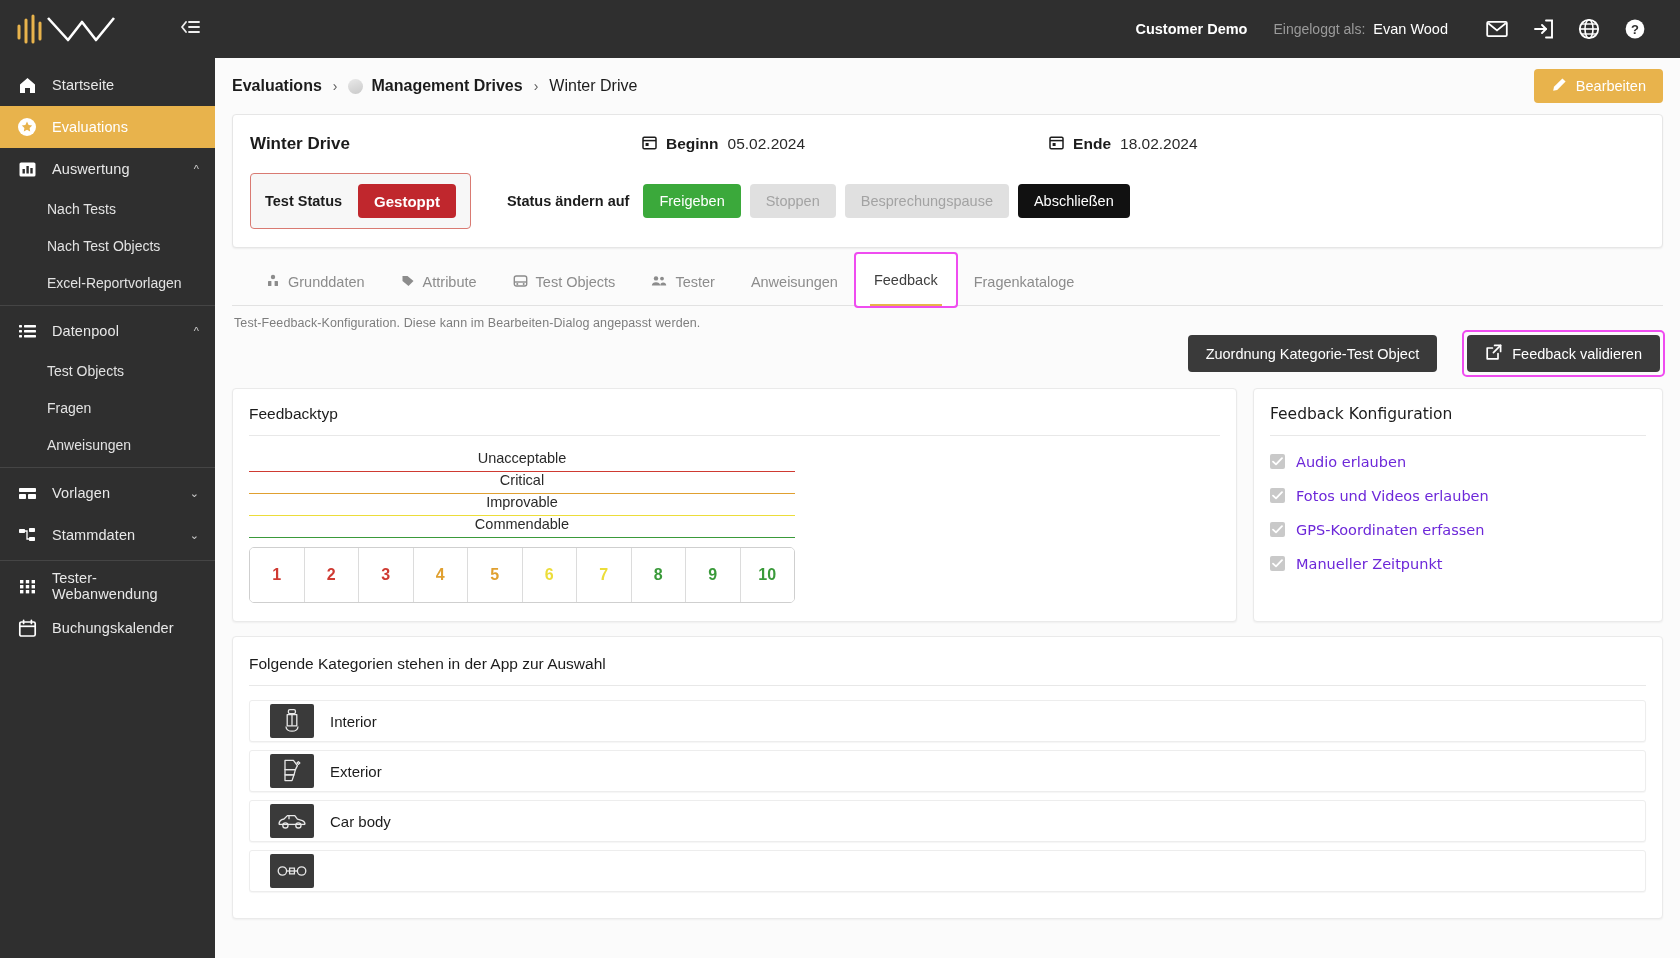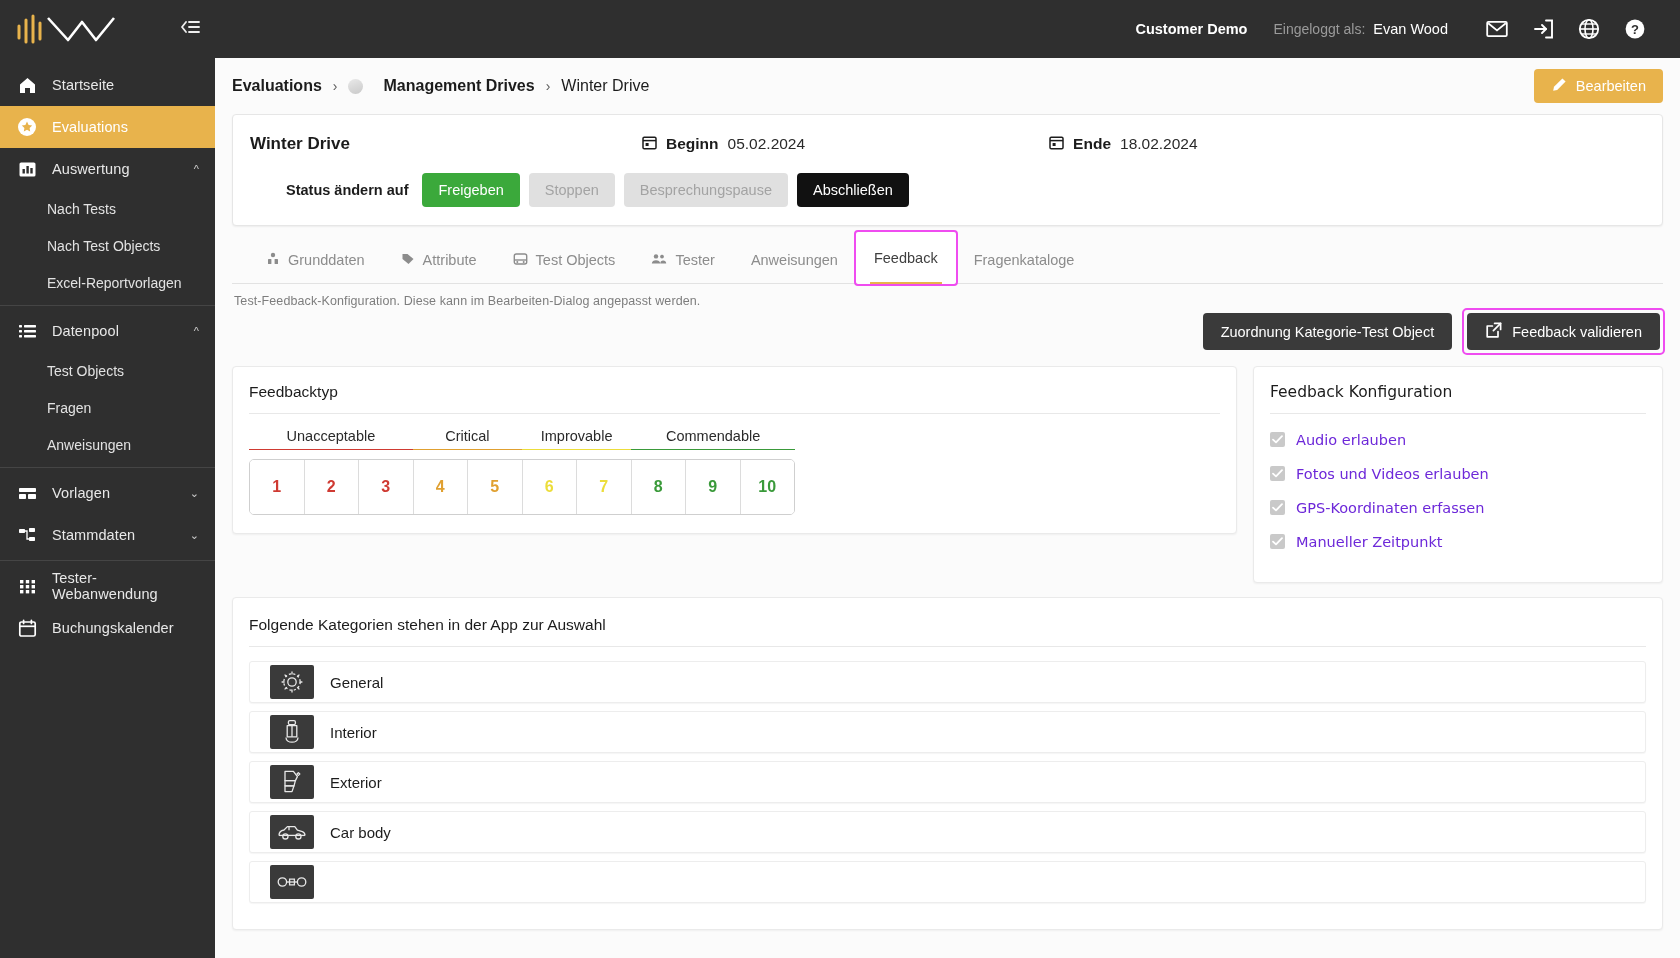--- a/index.html
+++ b/index.html
@@ -58,21 +58,21 @@
   .tb-icon { width: 46px; display: flex; justify-content: center; align-items: center; cursor: pointer; }
 
   
   .crumbrow {
     height: 56px; display: flex; align-items: center; justify-content: space-between;
     padding: 0 17px 0 17px; background: #fbfbfb;
   }
   .crumbs { display: flex; align-items: center; gap: 11px; font-size: 16px; }
   .crumb-first { color: #1c1c1c; font-weight: bold; cursor: pointer; }
   .crumb-sep { color: #5b5b5b; font-size: 14px; }
-  .crumb-mid { color: #1c1c1c; font-weight: bold; display: flex; align-items: center; gap: 20px; cursor: pointer; }
+  .crumb-mid { color: #1c1c1c; font-weight: bold; display: flex; align-items: center; gap: 8px; cursor: pointer; }
   .crumb-dot {
     width: 15px; height: 15px; border-radius: 50%;
     background: linear-gradient(160deg,#e9e9e9,#c9c9c9);
   }
   .crumb-last { color: #1c1c1c; }
   .btn-edit {
     background: #e8b34c; color: #fff; border: none; border-radius: 4px;
     height: 34px; padding: 0 17px; display: flex; align-items: center; gap: 9px;
     font-size: 14.5px; cursor: pointer; font-family: inherit; justify-content: space-between;
   }
@@ -132,40 +132,40 @@
   .tab.hl {
     outline: 2px solid #ef4cf0; background: #fff; border-radius: 2px;
     margin: -6px 0 0 0; height: 52px; align-self: flex-start;
   }
   .tab.hl::after { bottom: 0; }
 
   .desc {
     font-size: 12.5px; color: #7d7d7d; padding: 10px 0 0 2px; letter-spacing: .1px;
   }
 
-  .actionsrow { display: flex; justify-content: flex-end; align-items: center; margin-top: 2px; gap: 1px; }
+  .actionsrow { display: flex; justify-content: flex-end; align-items: center; margin-top: 2px; gap: 16px; }
   .dbtn {
     background: #3a3a3a; color: #fff; border: none; border-radius: 4px;
     height: 37px; padding: 0 18px; font-size: 14.5px; font-family: inherit;
     cursor: pointer; display: flex; align-items: center; gap: 10px;
   }
   .hlwrap { outline: 2.5px solid #ef4cf0; border-radius: 3px; padding: 3px; margin-left: 11px; }
 
   
   .cols { display: flex; gap: 16px; margin-top: 13px; align-items: stretch; }
   .col-left { flex: 1; min-width: 0; }
   .col-right { width: 410px; flex: 0 0 410px; }
 
   .panel { background: #fff; border: 1px solid #eaeaea; border-radius: 4px; padding: 16px 16px 18px 16px;
            box-shadow: 0 1px 2px rgba(0,0,0,.05); }
   .panel-title { font-size: 15.5px; color: #1c1c1c; padding-bottom: 12px; }
   .panel-rule { height: 1px; background: #e8e8e8; margin-bottom: 14px; }
 
   
-  .fscale-labels { display: flex; margin-bottom: 2px; }
+  .fscale-labels { display: flex; margin-bottom: 2px; flex-direction: column; }
   .flabel { text-align: center; font-size: 14.5px; color: #2a2a2a; padding-bottom: 5px; }
   .flabel span { display: block; }
   .flabel.u { flex: 3; border-bottom: 1.5px solid #cf3a32; }
   .flabel.c { flex: 2; border-bottom: 1.5px solid #e0a030; }
   .flabel.i { flex: 2; border-bottom: 1.5px solid #ecdd3a; }
   .flabel.m { flex: 3; border-bottom: 1.5px solid #3a9a3a; }
   .fboxes {
     display: flex; border: 1px solid #cfcfcf; border-radius: 5px; overflow: hidden;
     margin-top: 9px; width: 546px;
   }
@@ -448,20 +448,24 @@
                 <line x1="1" y1="5.6" x2="14" y2="5.6" stroke="#1c1c1c" stroke-width="1.5"></line>
                 <rect x="3.6" y="8" width="3" height="3" fill="#1c1c1c"></rect>
               </svg>
             </span>
             <span class="lbl">Ende</span>
             <span class="val">18.02.2024</span>
           </span>
         </div>
 
         <div class="hdr-status">
+          <div class="status-box">
+            <span class="status-lbl">Test Status</span>
+            <span class="pill-stopped">Gestoppt</span>
+          </div>
           <span class="change-lbl">Status ändern auf</span>
           <button class="sbtn green">Freigeben</button>
           <button class="sbtn grey">Stoppen</button>
           <button class="sbtn grey">Besprechungspause</button>
           <button class="sbtn black">Abschließen</button>
         </div>
       </section>
 
       <div class="tabsrow">
         <div class="tab">
@@ -616,33 +620,20 @@
               <span>Manueller Zeitpunkt</span>
             </div>
           </div>
         </div>
       </div>
 
       <section class="panel catpanel">
         <div class="cat-head">Folgende Kategorien stehen in der App zur Auswahl</div>
         <div class="panel-rule"></div>
 
-        <div class="catrow">
-          <span class="cat-ico">
-            <svg width="26" height="24" viewBox="0 0 26 24">
-              <g fill="none" stroke="#e8e8e8" stroke-width="1.3">
-                <circle cx="13" cy="12" r="4.2"></circle>
-                <path d="M13 1.6v3M13 19.4v3M2.6 12h3M20.4 12h3M5.6 4.6l2.2 2.2M18.2 17.2l2.2 2.2M20.4 4.6l-2.2 2.2M7.8 17.2l-2.2 2.2"></path>
-                <circle cx="13" cy="12" r="8.2" stroke-dasharray="2.2 2.2"></circle>
-              </g>
-            </svg>
-          </span>
-          <span class="cat-name">General</span>
-          <span class="cat-sub"></span>
-        </div>
 
 
         <div class="catrow">
           <span class="cat-ico">
             <svg width="22" height="26" viewBox="0 0 22 26">
               <g fill="none" stroke="#e8e8e8" stroke-width="1.3" stroke-linejoin="round">
                 <rect x="7.4" y="1.6" width="7" height="4" rx="1.4"></rect>
                 <path d="M6.2 6.6h9.6v11.2H6.2z"></path>
                 <path d="M5 18.4c0 3 2.8 4.8 6 4.8s6-1.8 6-4.8"></path>
                 <line x1="11" y1="6.6" x2="11" y2="17.8"></line>

